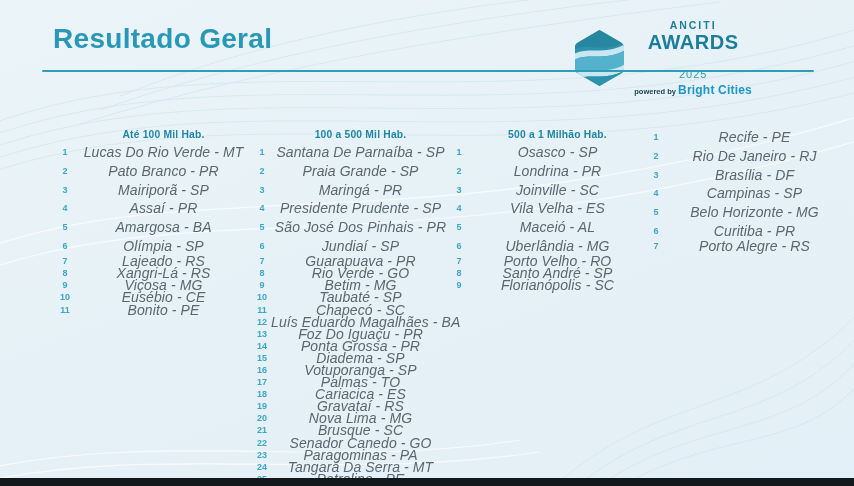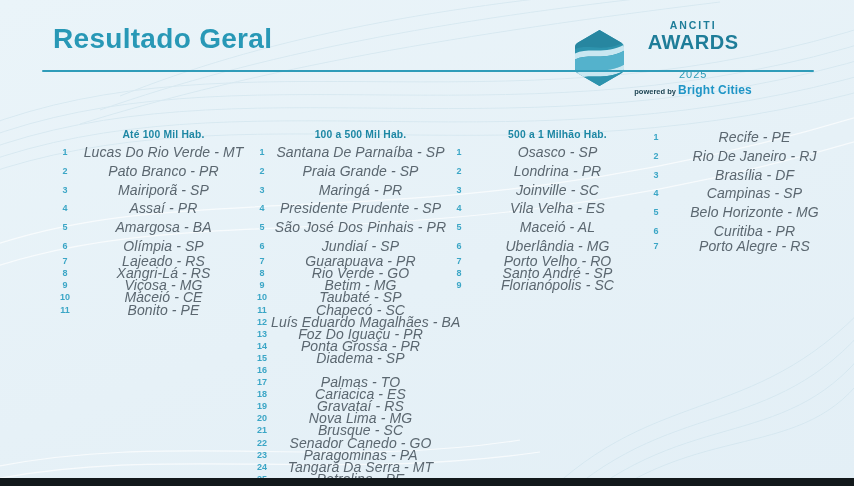--- a/index.html
+++ b/index.html
@@ -175,21 +175,21 @@
             <span class="city">Xangri-Lá - RS</span>
           </div>
 
           <div class="row">
             <span class="rank">9</span>
             <span class="city">Viçosa - MG</span>
           </div>
 
           <div class="row">
             <span class="rank">10</span>
-            <span class="city">Maceió - CE</span>
+            <span class="city">Eusébio - CE</span>
           </div>
 
           <div class="row">
             <span class="rank">11</span>
             <span class="city">Bonito - PE</span>
           </div>
         </div>
     </section>
 
     <section class="col">
@@ -266,20 +266,21 @@
             <span class="city">Ponta Grossa - PR</span>
           </div>
 
           <div class="row">
             <span class="rank">15</span>
             <span class="city">Diadema - SP</span>
           </div>
 
           <div class="row">
             <span class="rank">16</span>
+            <span class="city">Votuporanga - SP</span>
           </div>
 
           <div class="row">
             <span class="rank">17</span>
             <span class="city">Palmas - TO</span>
           </div>
 
           <div class="row">
             <span class="rank">18</span>
             <span class="city">Cariacica - ES</span>

